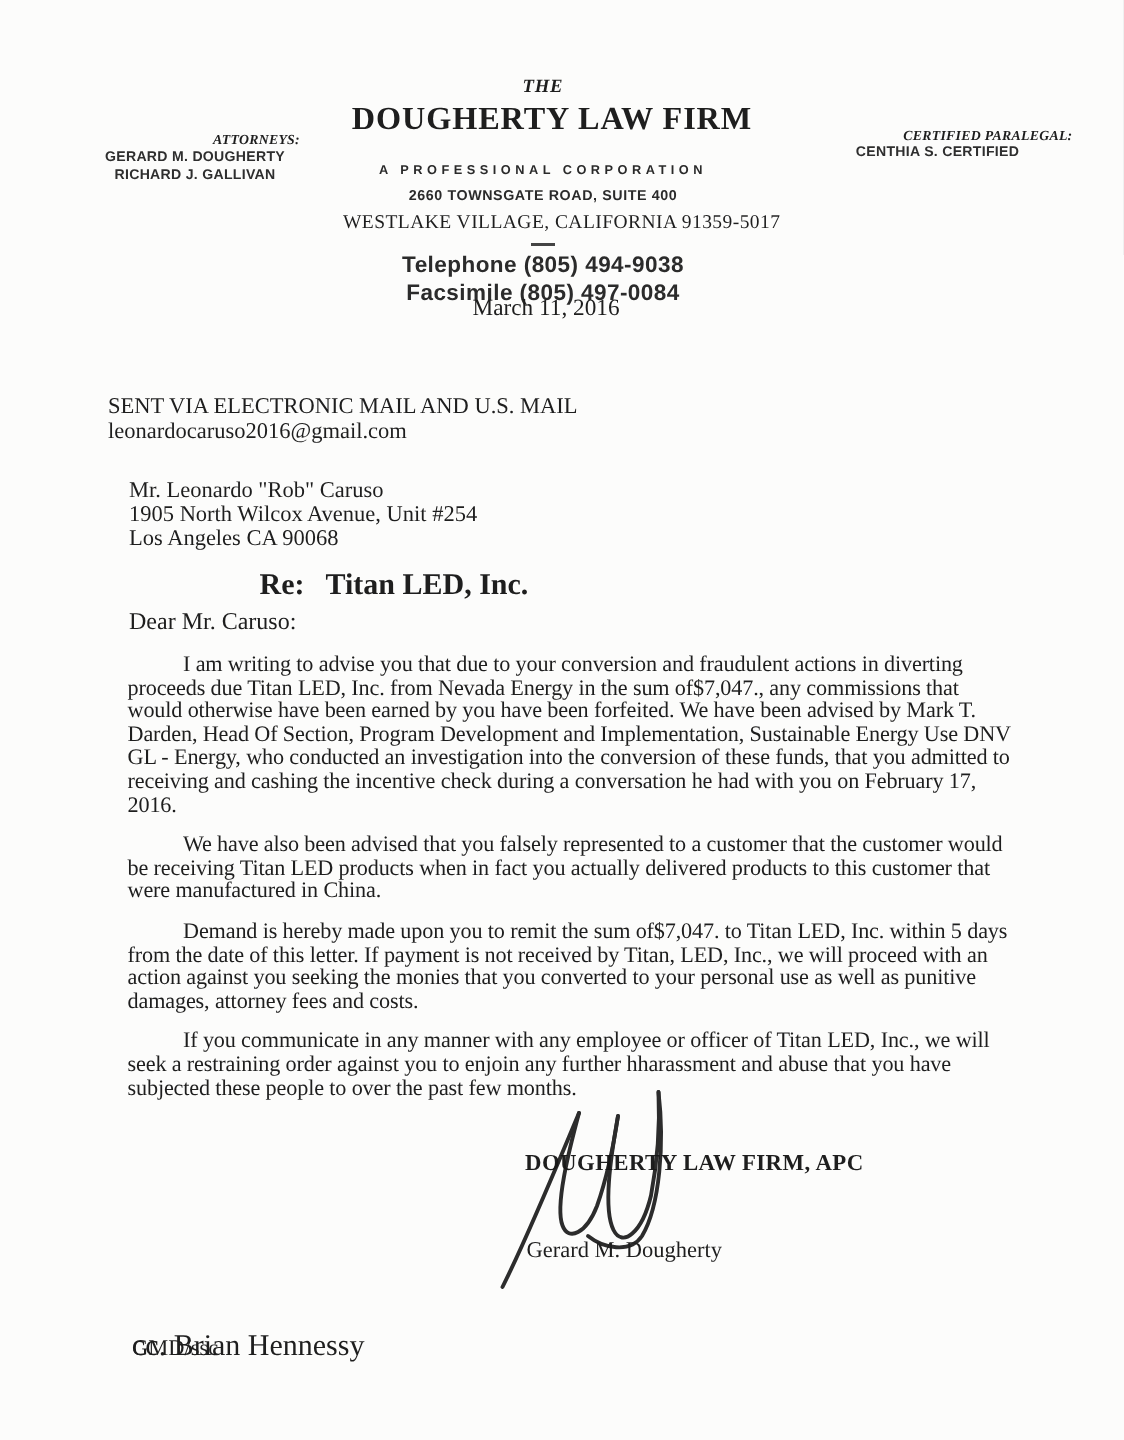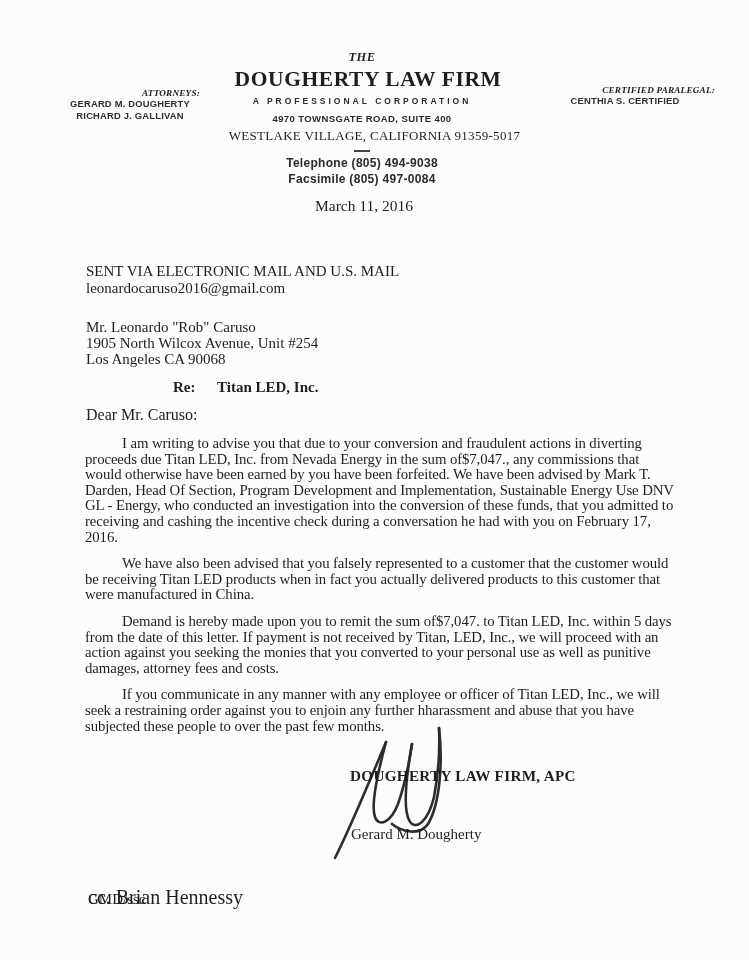--- a/index.html
+++ b/index.html
@@ -5,36 +5,36 @@
   html,body { margin:0; padding:0; background:#e8e8e8; }
   .page {
     position:relative; width:749px; height:960px; margin:0 auto;
     background:#fcfcfb; overflow:hidden;
     font-family:"Liberation Serif", serif; color:#1e1e1e;
   }
   
   .lh-center { position:absolute; top:0; left:0; width:724px; text-align:center; }
   .lh-the { padding-top:50px; font:italic bold 12.5px "Liberation Serif", serif; letter-spacing:.5px; }
   .lh-firm { margin-top:2px; font-weight:bold; font-size:21.5px; letter-spacing:.6px;padding-left:12px; }
-  .lh-sub { margin-top:4px; font-family:"Liberation Sans", sans-serif; font-weight:bold; font-size:8.5px; letter-spacing:3px; color:#2a2a2a; }
+  .lh-sub { margin-top:16px; font-family:"Liberation Sans", sans-serif; font-weight:bold; font-size:8.5px; letter-spacing:3px; color:#2a2a2a; }
   .lh-addr1 { margin-top:7px; font-family:"Liberation Sans", sans-serif; font-weight:bold; font-size:9.5px; letter-spacing:.4px; color:#2a2a2a; }
   .lh-addr2 { margin-top:4px; font-size:13px; letter-spacing:.3px;padding-left:25px; }
   .lh-rule { width:16px; height:1.5px; background:#444; margin:6px auto 4px; }
-  .lh-phone { margin-top:2px; font-family:"Liberation Sans", sans-serif; font-weight:bold; font-size:12px; letter-spacing:.3px; color:#2b2b2b; }
+  .lh-phone { margin-top:2px; font-family:"Liberation Sans", sans-serif; font-weight:bold; font-size:15px; letter-spacing:.3px; color:#2b2b2b; }
   .lh-side { position:absolute; text-align:center; }
   .lh-left { top:88px; left:60px; width:140px; }
   .lh-right { top:85px; left:535px; width:180px; }
   .lh-side-label { font:italic bold 9.2px "Liberation Serif", serif; letter-spacing:.2px;text-align:right; }
   .lh-side-name { font-family:"Liberation Sans", sans-serif; font-weight:bold; font-size:9.4px; line-height:11.5px; letter-spacing:.2px; color:#2e2e2e; }
   
   .abs { position:absolute; }
   .date { top:197px; left:315px; font-size:15.5px; }
-  .delivery-block { top:263px; left:86px; font-size:15px; line-height:17px; }
+  .delivery-block { top:263px; left:72px; font-size:15px; line-height:17px; }
   .recipient { top:320px; left:86px; font-size:15px; line-height:15.8px; }
-  .re-line { top:379px; left:173px; font-size:15px; font-weight:bold; }
+  .re-line { top:379px; left:173px; font-size:20px; font-weight:bold; }
   .re-label { display:inline-block; width:44px; }
   .salutation { top:406px; left:86px; font-size:16px; }
   .paragraphs { top:436px; left:85px; width:592px; }
   .paragraphs p { margin:0 0 11px 0; text-indent:37px; font-size:14.8px; line-height:15.6px; letter-spacing:-0.1px; }
   .sig-firm { top:767px; left:350px; font-weight:bold; font-size:15.2px; letter-spacing:.3px; }
   .sig-name { top:826px; left:351px; font-size:15px; }
   .initials { top:859px; left:88px; font-size:15px;margin-top:32px; }
   .cc { top:886px; left:88px; font-size:20px; }
   .signature-svg { top:712px; left:312px; width:150px; height:150px; pointer-events:none; }
 </style>
@@ -47,21 +47,21 @@
     <div class="lh-side lh-left">
       <div class="lh-side-label">ATTORNEYS:</div>
       <div class="lh-side-name">GERARD M. DOUGHERTY</div>
       <div class="lh-side-name">RICHARD J. GALLIVAN</div>
     </div>
 
     <div class="lh-center">
       <div class="lh-the">THE</div>
       <div class="lh-firm">DOUGHERTY LAW FIRM</div>
       <div class="lh-sub">A PROFESSIONAL CORPORATION</div>
-      <div class="lh-addr1">4970 TOWNSGATE ROAD, SUITE 400</div>
+      <div class="lh-addr1">2660 TOWNSGATE ROAD, SUITE 400</div>
       <div class="lh-addr2">WESTLAKE VILLAGE, CALIFORNIA 91359-5017</div>
       <div class="lh-rule"></div>
       <div class="lh-phone">Telephone  (805) 494-9038</div>
       <div class="lh-phone">Facsimile  (805) 497-0084</div>
     </div>
 
     <div class="lh-side lh-right">
       <div class="lh-side-label">CERTIFIED PARALEGAL:</div>
       <div class="lh-side-name">CENTHIA S. CERTIFIED</div>
     </div>

